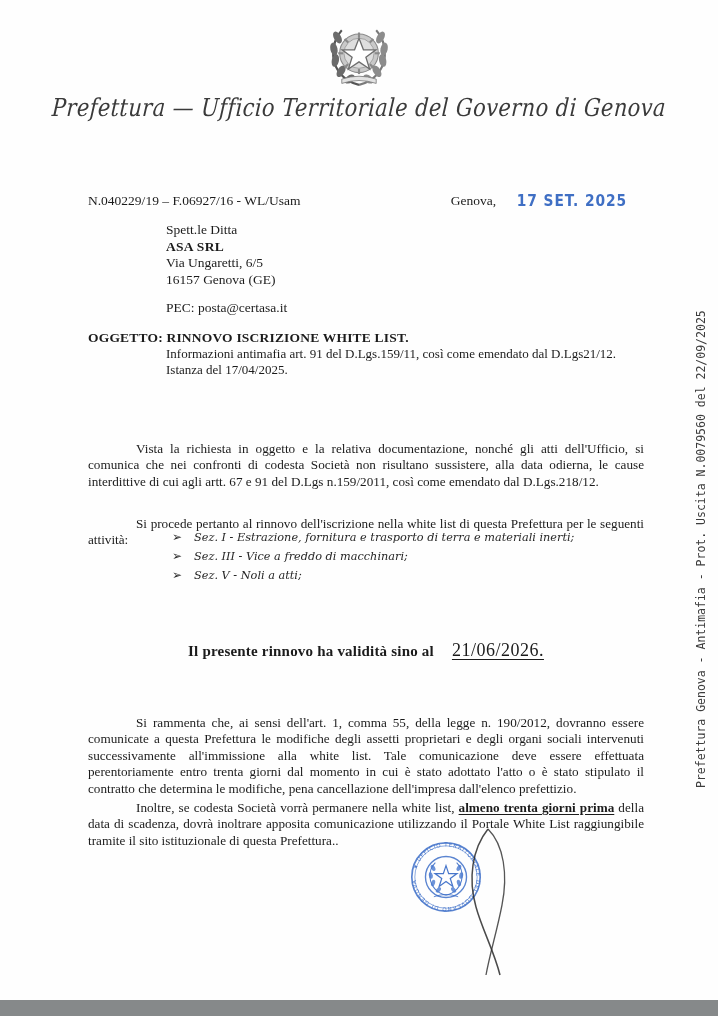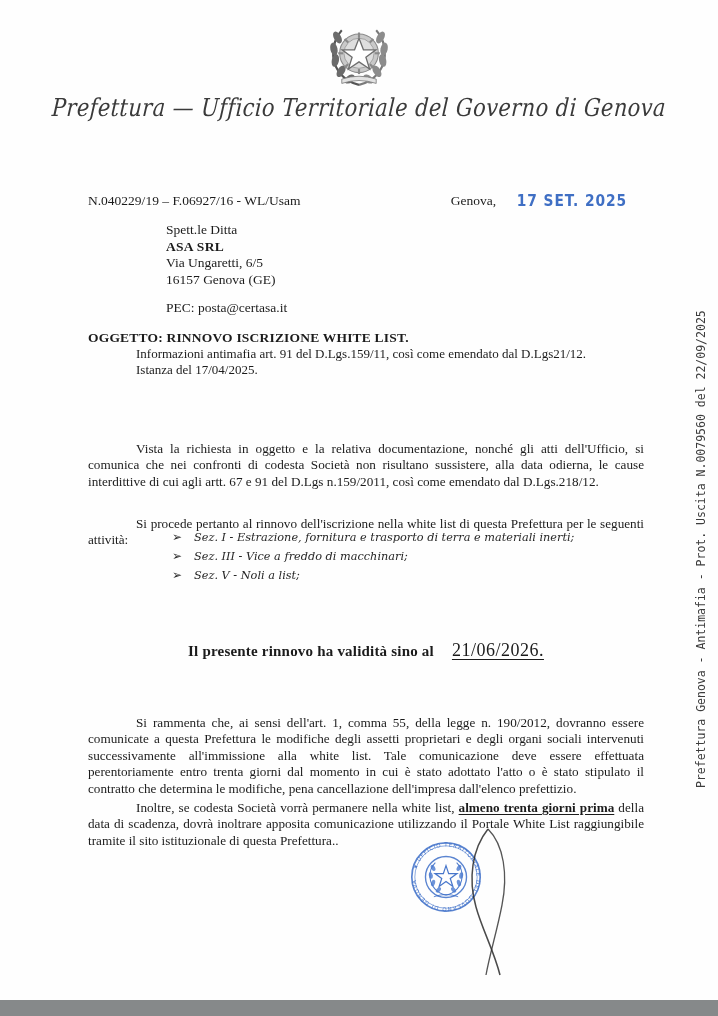--- a/index.html
+++ b/index.html
@@ -118,21 +118,21 @@
     position: absolute;
     left: 0; top: 330px;
     width: 556px;
   }
   .subject-line {
     font-size: 13.5px;
     font-weight: bold;
     letter-spacing: .2px;
   }
   .subject-sub {
-    margin-left: 48px;
+    margin-left: 78px;
     font-size: 13px;
     line-height: 16px;
     font-weight: normal;
   }
 
   .para {
     position: absolute;
     width: 556px;
     font-size: 13.2px;
     line-height: 16.4px;
@@ -310,21 +310,21 @@
       <div class="activity">
         <span class="arrow-marker">➢</span>
         <span class="activity-text">Sez. I - Estrazione, fornitura e trasporto di terra e materiali inerti;</span>
       </div>
       <div class="activity">
         <span class="arrow-marker">➢</span>
         <span class="activity-text">Sez. III - Vice a freddo di macchinari;</span>
       </div>
       <div class="activity">
         <span class="arrow-marker">➢</span>
-        <span class="activity-text">Sez. V - Noli a list;</span>
+        <span class="activity-text">Sez. V - Noli a atti;</span>
       </div>
     </div>
 
     <div class="validity">
       <span class="validity-inner">Il presente rinnovo ha validità sino al</span>
       <span class="validity-date">21/06/2026.</span>
     </div>
 
     <div class="para p3">Si rammenta che, ai sensi dell'art. 1, comma 55, della legge n. 190/2012, dovranno essere comunicate a questa Prefettura le modifiche degli assetti proprietari e degli organi sociali intervenuti successivamente all'immissione alla white list. Tale comunicazione deve essere effettuata perentoriamente entro trenta giorni dal momento in cui è stato adottato l'atto o è stato stipulato il contratto che determina le modifiche, pena cancellazione dell'impresa dall'elenco prefettizio.</div>
 

